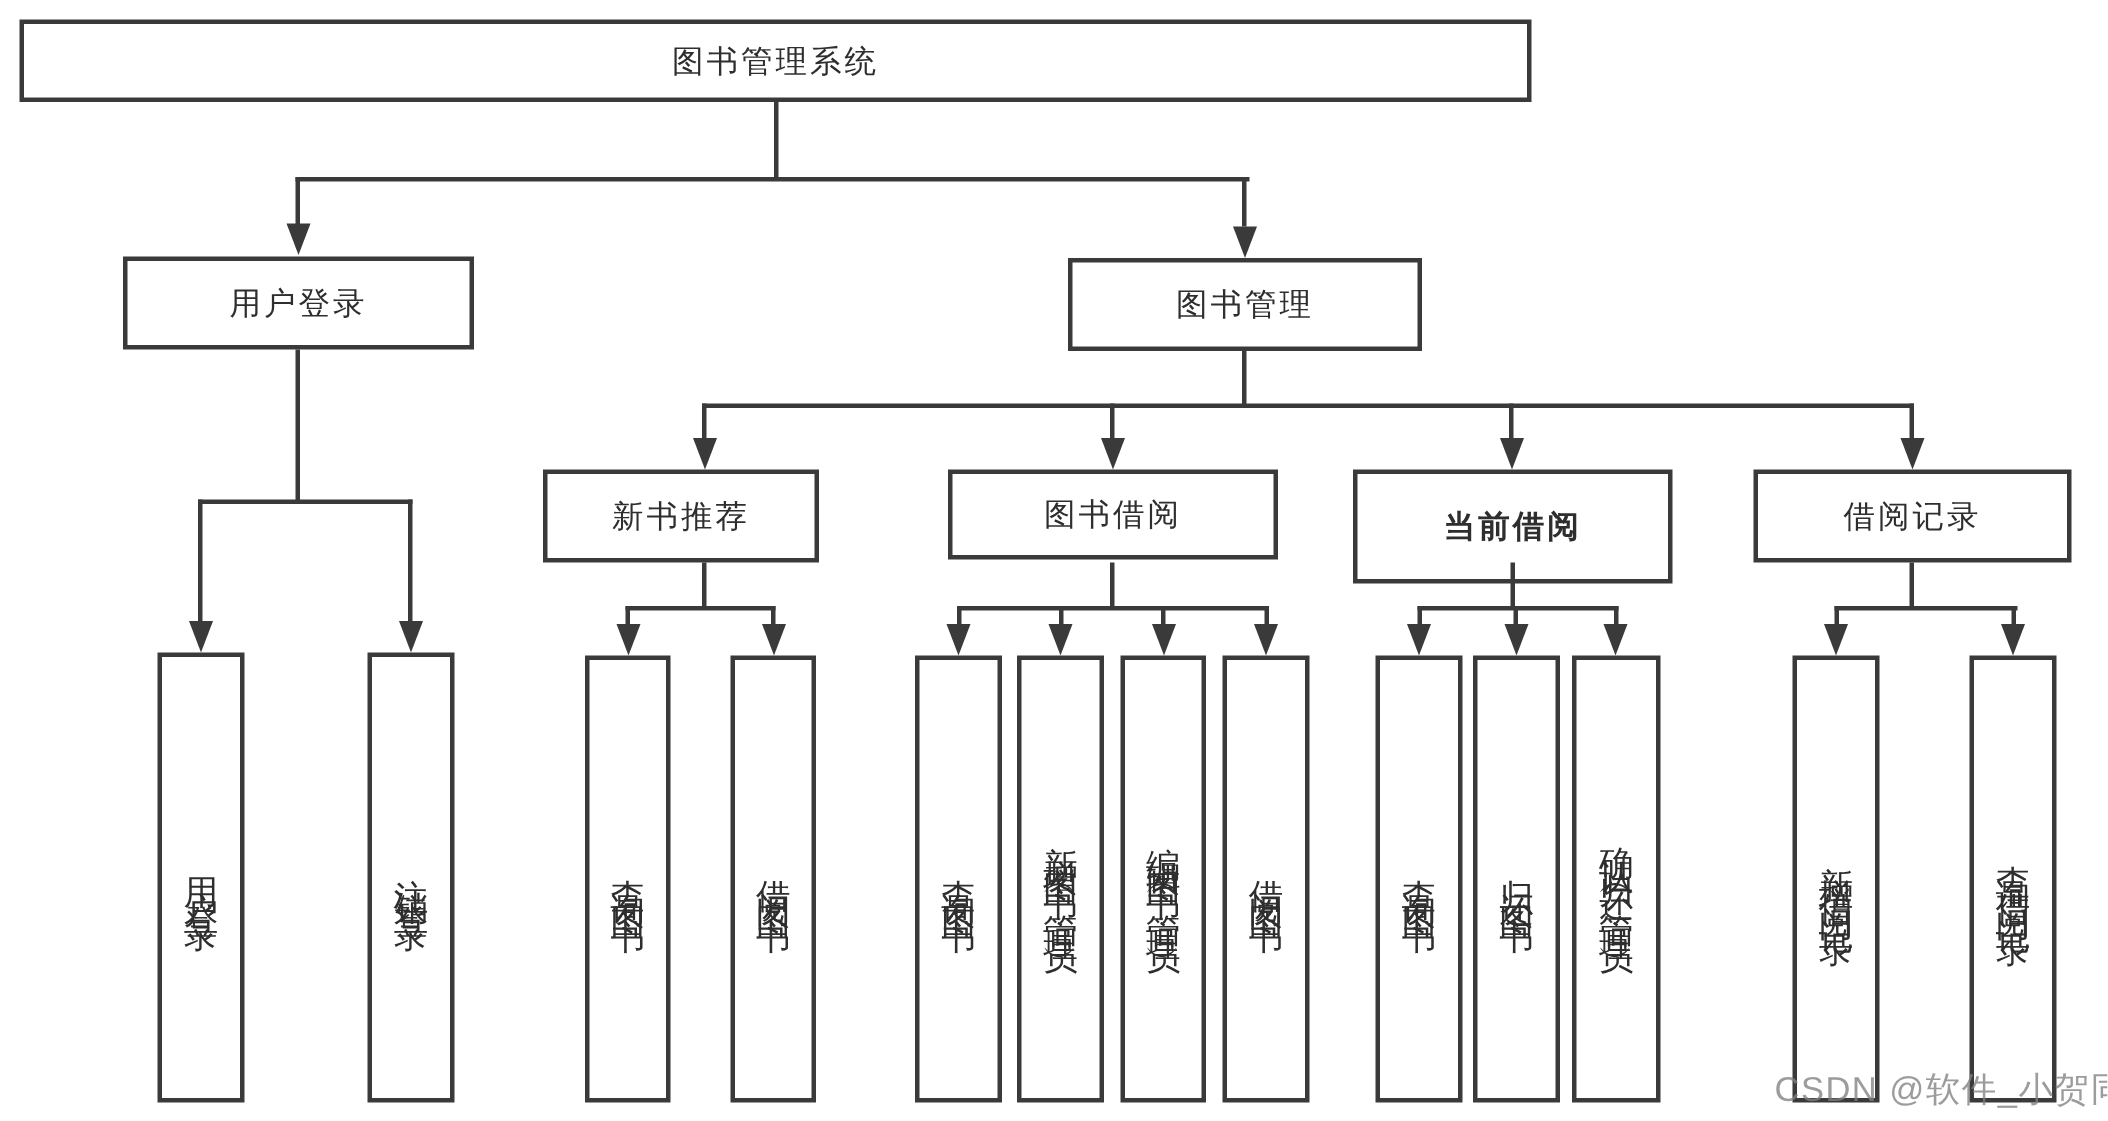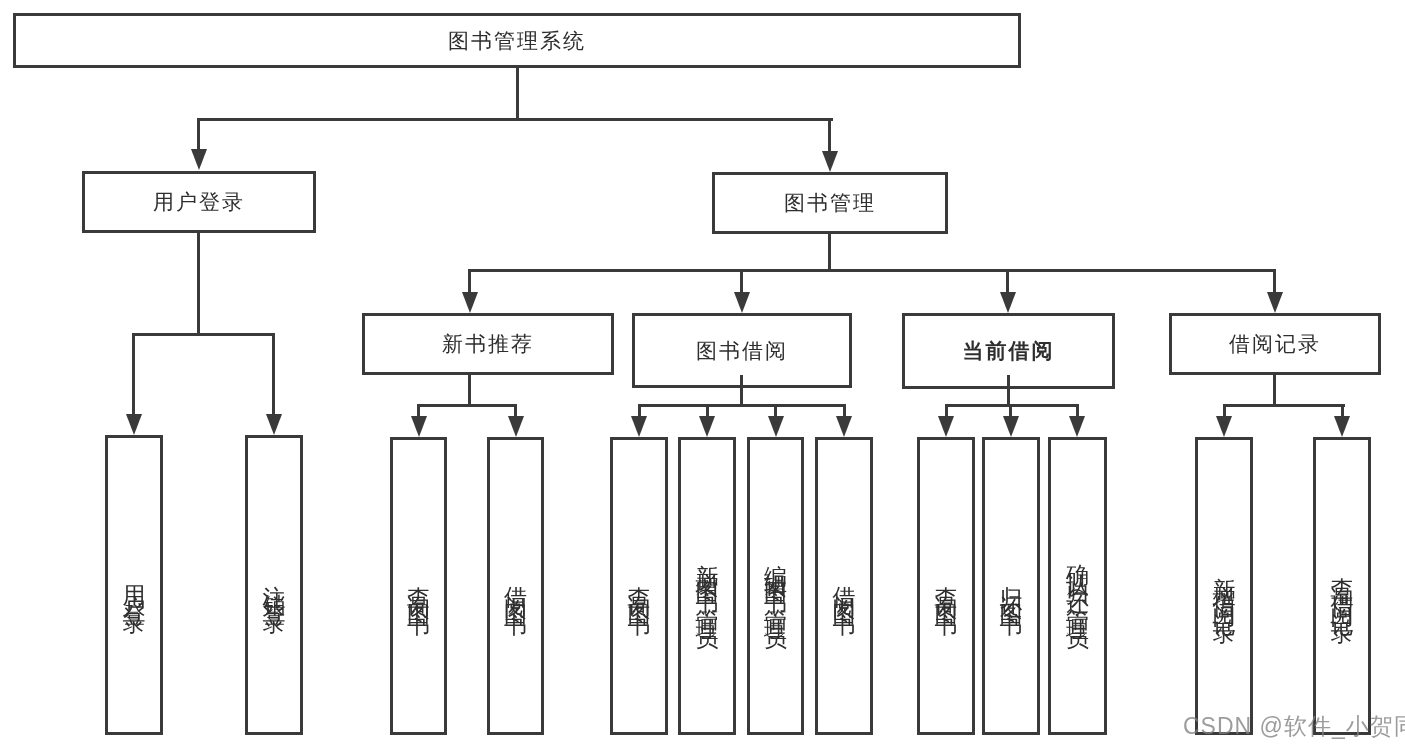--- a/index.html
+++ b/index.html
@@ -70,25 +70,25 @@
   </div>
 
   <div class="box hbox" style="left:82px; top:171px; width:234px; height:62px;">
     <span>用户登录</span>
   </div>
 
   <div class="box hbox" style="left:712px; top:172px; width:236px; height:62px;">
     <span>图书管理</span>
   </div>
 
-  <div class="box hbox" style="left:362px; top:313px; width:252px; height:62px;">
+  <div class="box hbox" style="left:362px; top:313px; width:184px; height:62px;">
     <span>新书推荐</span>
   </div>
 
-  <div class="box hbox" style="left:632px; top:313px; width:220px; height:75px;">
+  <div class="box hbox" style="left:632px; top:313px; width:220px; height:60px;">
     <span>图书借阅</span>
   </div>
 
   <div class="box hbox" style="left:902px; top:313px; width:213px; height:76px;font-weight:bold;">
     <span>当前借阅</span>
   </div>
 
   <div class="box hbox" style="left:1169px; top:313px; width:212px; height:62px;">
     <span>借阅记录</span>
   </div>

